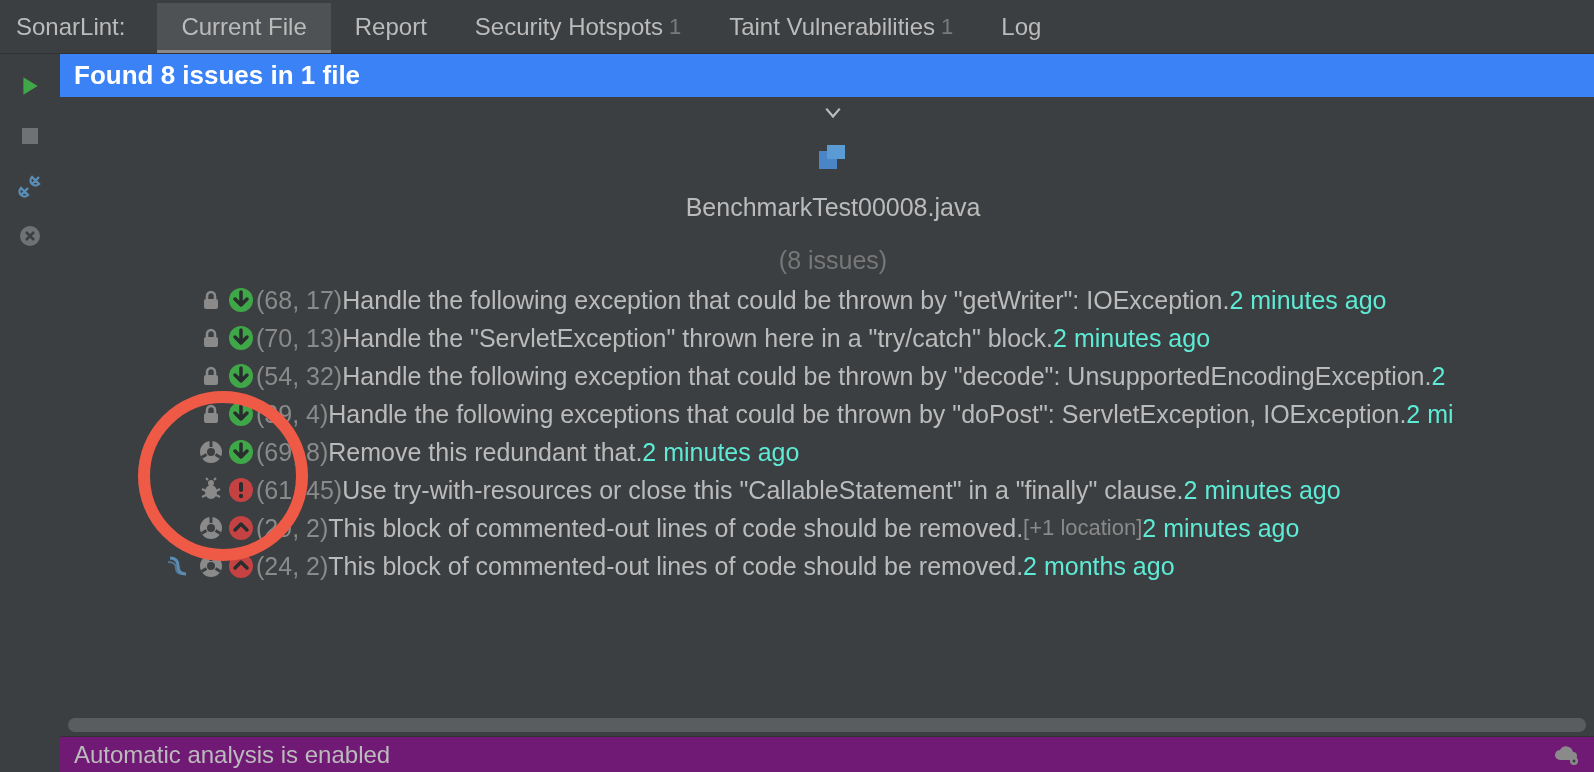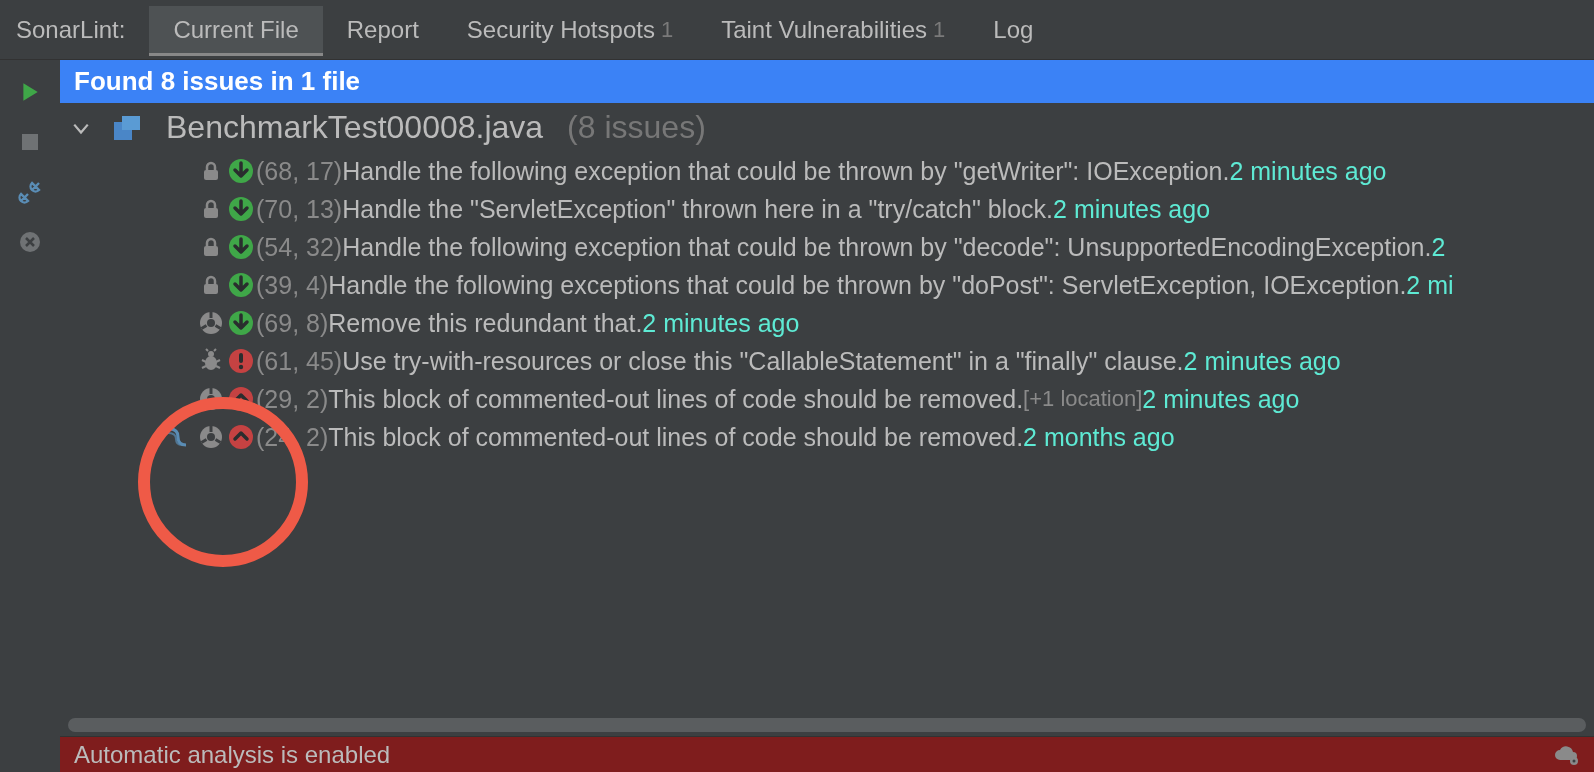--- a/index.html
+++ b/index.html
@@ -1,48 +1,48 @@
 <!DOCTYPE html>
 <html><head>
 <meta charset="utf-8">
 <style>
   * { box-sizing: border-box; margin: 0; padding: 0; }
   html, body { width: 1594px; height: 772px; background: #3c3f41; font-family: -apple-system, BlinkMacSystemFont, "Segoe UI", sans-serif; color: #bbb; overflow: hidden; }
   .root { display: flex; flex-direction: column; height: 100%; }
   
-  .tabbar { display: flex; align-items: center; height: 60px; background: #3c3f41; border-bottom: 1px solid #323232; padding-left: 16px; gap: 0; }
+  .tabbar { display: flex; align-items: center; height: 54px; background: #3c3f41; border-bottom: 1px solid #323232; padding-left: 16px; gap: 8px; }
   .tabbar .tool-label { font-size: 24px; color: #bbbbbb; margin-right: 24px; }
   .tab { font-size: 24px; color: #bbbbbb; padding: 10px 24px 10px 24px; display:flex; align-items:center; gap:6px; cursor: pointer; position: relative; }
   .tab.active { background: #4e5254; }
   .tab.active::after { content:""; position:absolute; left:0; right:0; bottom:-2px; height:3px; background:#888; }
   .tab .count { color:#7a7a7a; font-size:22px; }
   
   .body { display:flex; flex:1; overflow:hidden; }
   .lefticons { width:60px; background:#3c3f41; display:flex; flex-direction:column; align-items:center; padding-top:18px; gap:22px; }
   .lefticons .ic { width:28px; height:28px; display:flex; align-items:center; justify-content:center; cursor:pointer; }
   .main { flex:1; display:flex; flex-direction:column; overflow:hidden; }
   .header-row { background:#3b82f6; color:#fff; font-size:26px; padding:6px 14px; font-weight:600; }
   .tree { flex:1; overflow:hidden; padding-bottom:4px; position:relative; }
-  .file-row { display:flex; align-items:center; gap:24px; padding:6px 0 6px 12px; font-size:32px; }
+  .file-row { display:flex; align-items:center; gap:24px; padding:6px 0 6px 12px; font-size:25px;flex-direction:column; }
   .chevron { color:#bbb; }
   .file-name { color:#bbbbbb; }
   .issue-count { color:#777; }
   .issues { display:flex; flex-direction:column; }
   .issue-row { display:flex; align-items:center; padding:4px 0 4px 100px; font-size:25px; white-space:nowrap; overflow:hidden; }
   .issue-row .loc { color:#8a8a8a; }
   .issue-row .msg { color:#bbbbbb; }
   .issue-row .extra { color:#8a8a8a; font-size:22px; }
   .issue-row .time { color:#5eead4; }
   .ic-slot { width:30px; height:30px; display:flex; align-items:center; justify-content:center; flex-shrink:0; }
   .connected-slot { width:36px; display:flex; justify-content:center; }
   
   .scroll-track { height:14px; background:#3c3f41; margin:0 8px 4px 8px; border-radius:7px; }
   .scroll-thumb { height:100%; width:100%; background:#5a5d5f; border-radius:7px; }
   
-  .status { height:36px; background:#7f1d1d; border-top:1px solid #323232; display:flex; align-items:center; padding:0 14px; font-size:24px; color:#bbb; justify-content:space-between; }
+  .status { height:36px; background:#701a75; border-top:1px solid #323232; display:flex; align-items:center; padding:0 14px; font-size:24px; color:#bbb; justify-content:space-between; }
   .status-icons { display:flex; align-items:center; gap:10px; }
   
   .annot-circle { position:absolute; border:12px solid #ef5a47; border-radius:50%; width:170px; height:170px; pointer-events:none; }
   svg { display:block; }
 </style>
 </head>
 <body>
 
 <div class="root">
 

